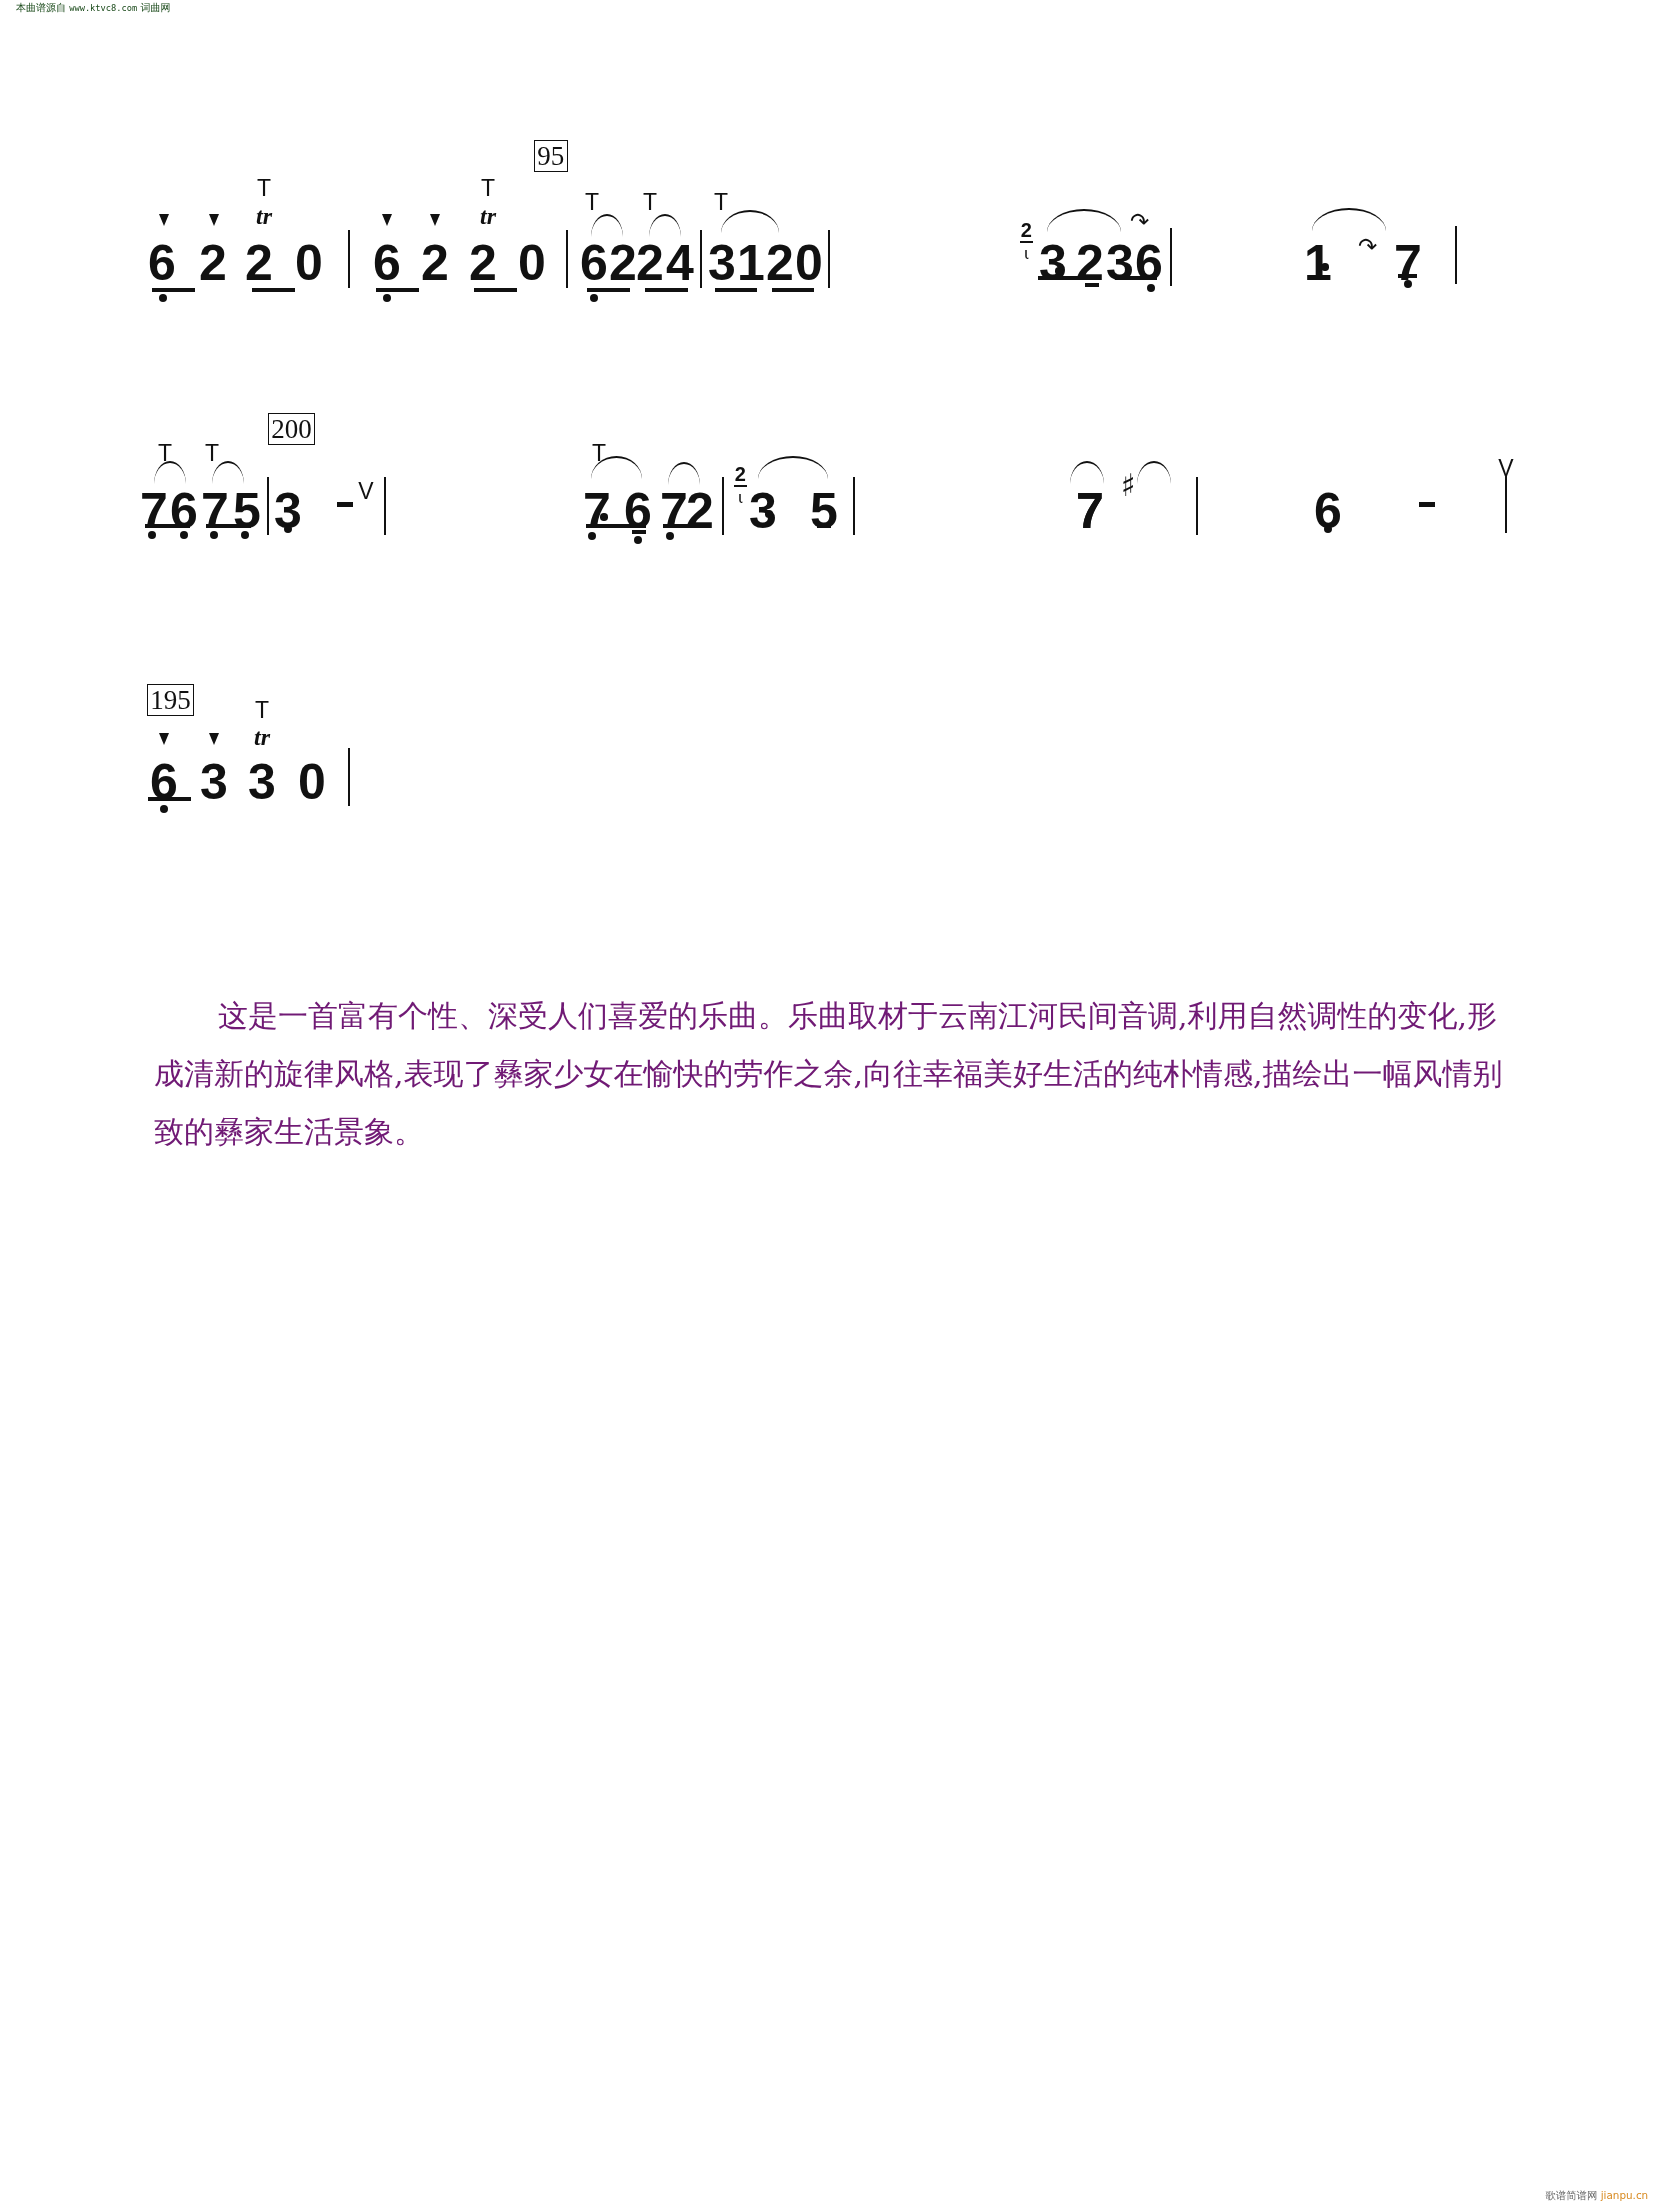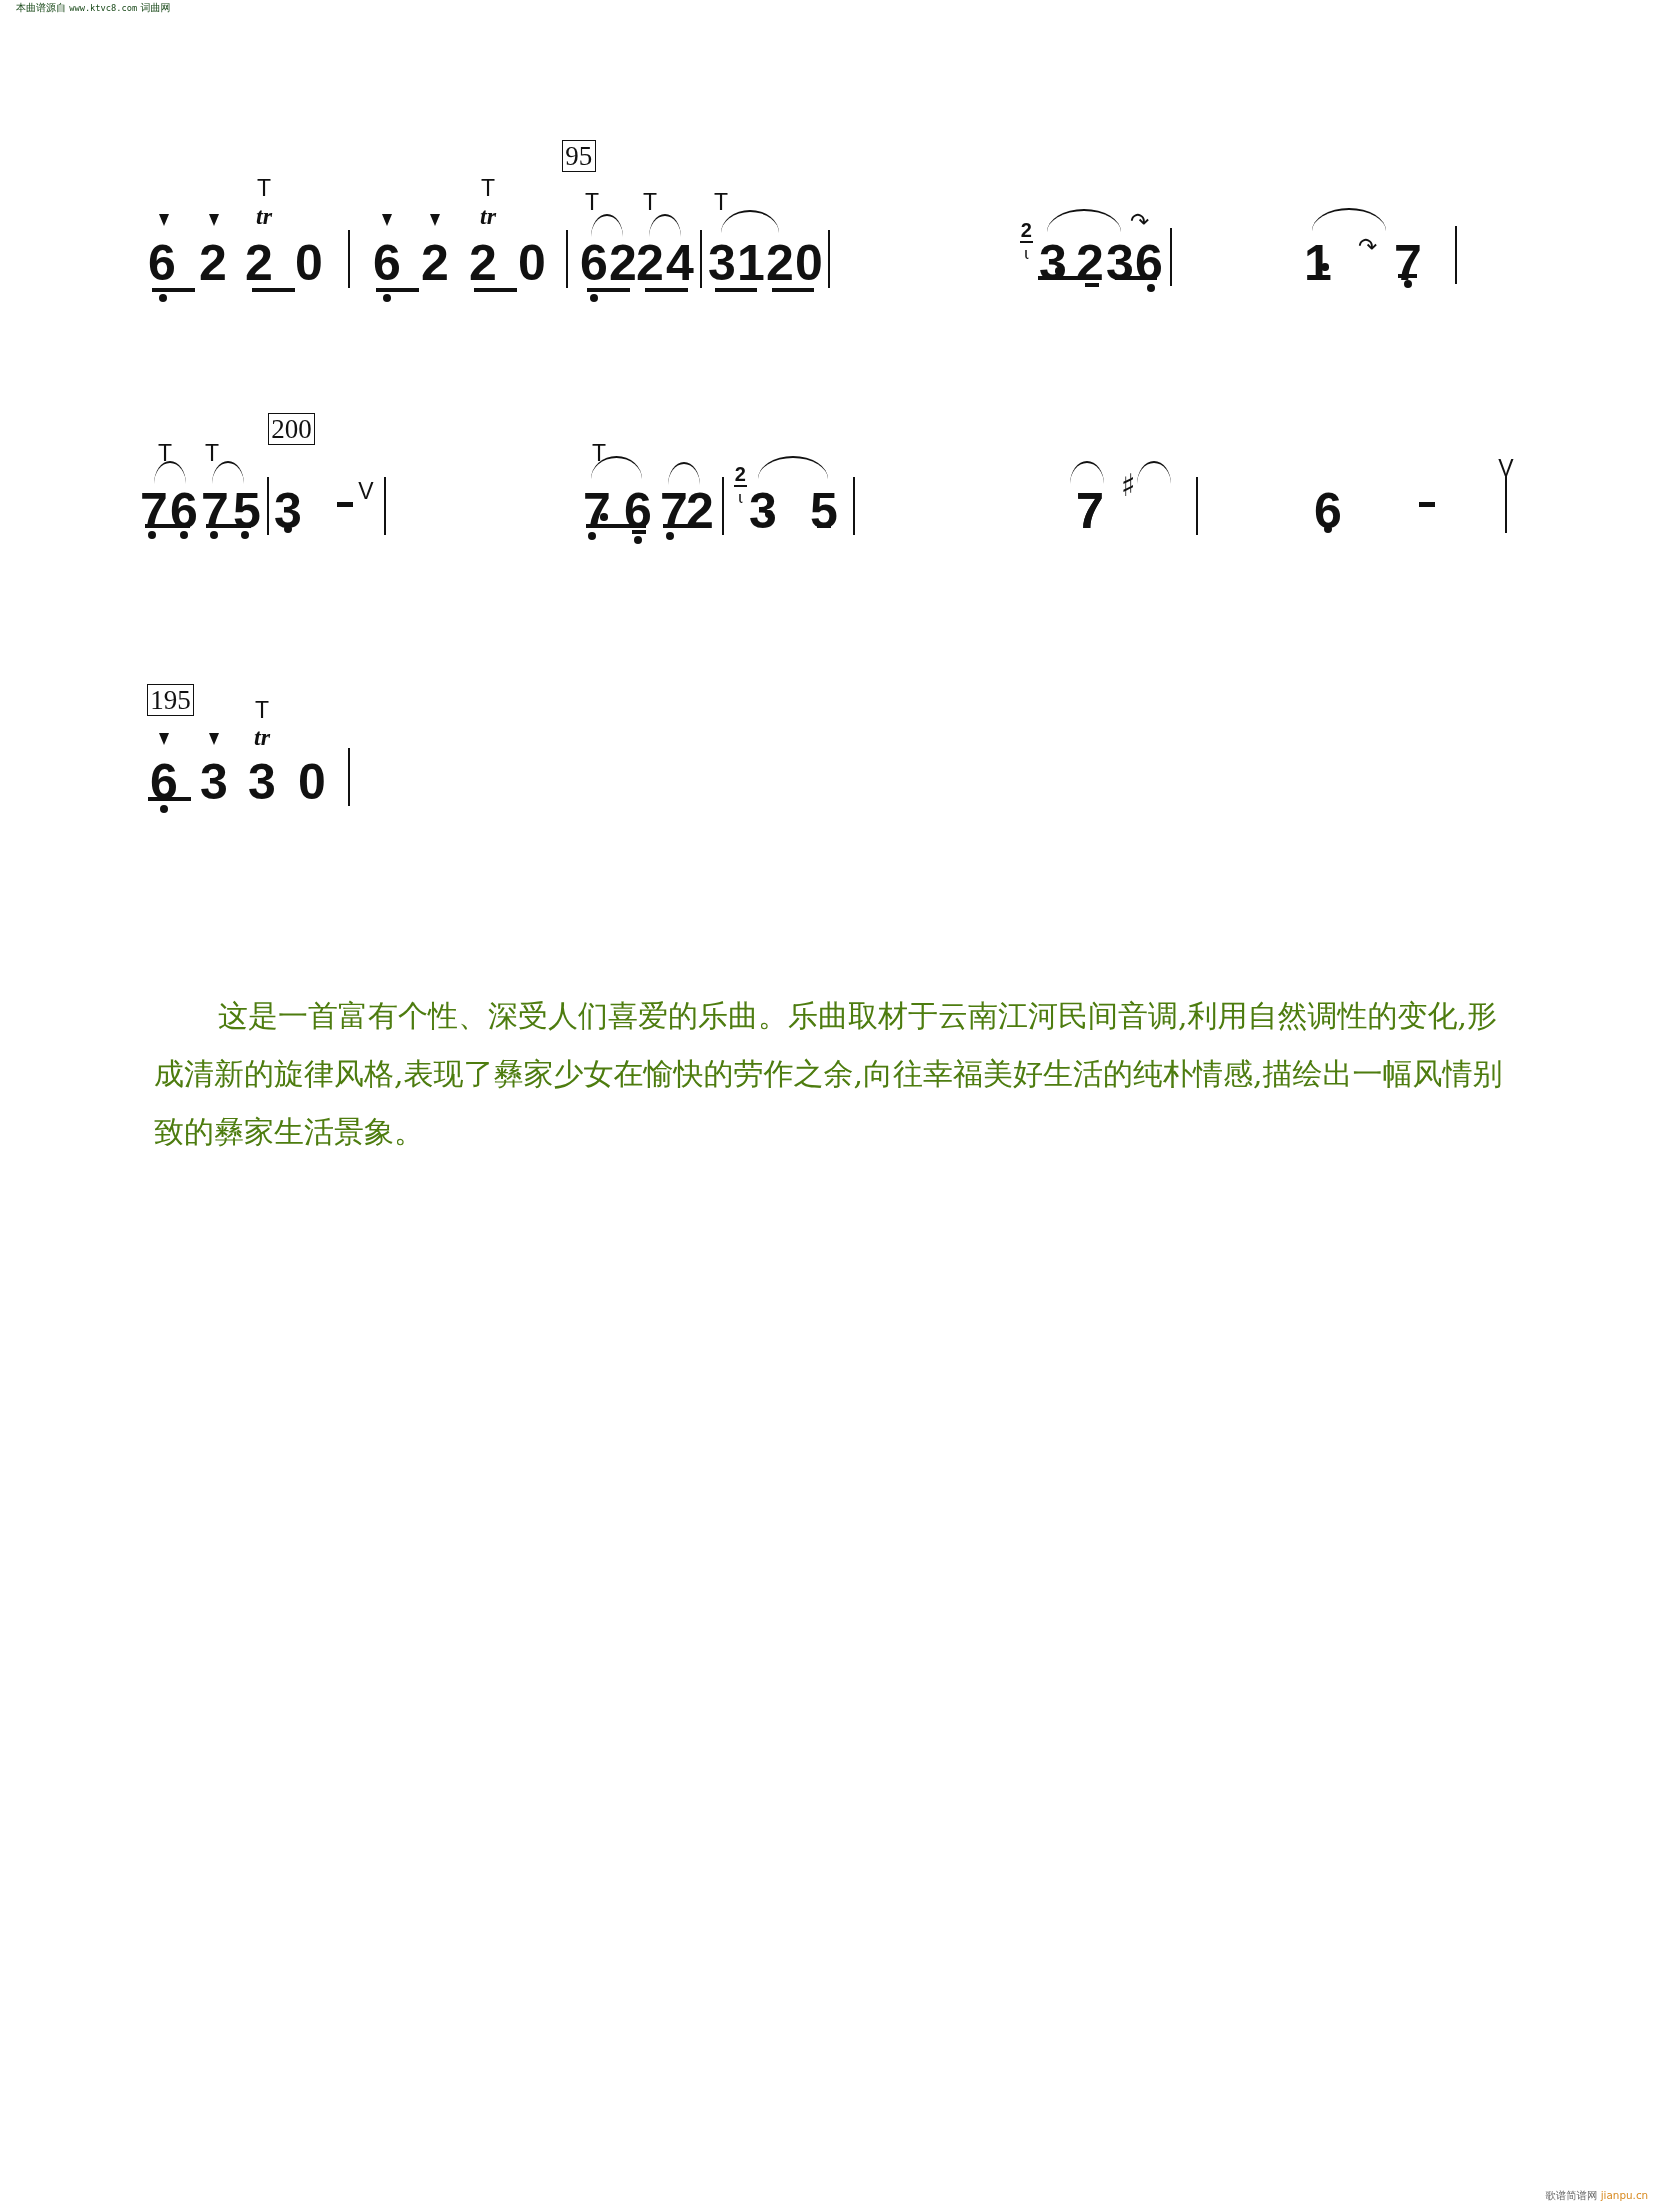--- a/index.html
+++ b/index.html
@@ -26,21 +26,21 @@
   .vmark { position:absolute; font-family:"Liberation Sans", sans-serif; font-size:23px; line-height:1; transform:translateX(-50%); }
   .rehearsal { position:absolute; border:1.7px solid #111; font-family:"Liberation Serif", serif; font-size:27px; line-height:1; padding:2.3px 2.3px 1.2px 2.3px; }
   .slur { position:absolute; border-top:2.9px solid #111; border-radius:50% 50% 0 0 / 100% 100% 0 0; height:23px; box-sizing:border-box; }
   .dash { position:absolute; width:16px; height:5.2px; background:#111; }
   .sharp { position:absolute; font-family:"DejaVu Sans", sans-serif; font-size:31px; font-weight:bold; line-height:1; }
   .fingering { position:absolute; font-family:"Liberation Sans", sans-serif; font-weight:bold; font-size:20px; line-height:1; text-align:center; }
   .fingering .ln { display:block; width:12.8px; height:2.3px; background:#111; margin:1.2px auto; }
   .fingering .hook { font-weight:normal; font-size:17.4px; display:block; }
   .turn { position:absolute; font-size:23px; line-height:1; font-family:"DejaVu Sans", sans-serif; }
 
-  .para { position:absolute; left:154px; width:1357px; font-family:"DejaVu Serif", serif; font-size:30px; line-height:58px; color:#4d7c0f; }
+  .para { position:absolute; left:154px; width:1357px; font-family:"DejaVu Serif", serif; font-size:30px; line-height:58px; color:#701a75; }
   .para p { margin:0; text-indent:64px; }
 </style>
 </head>
 <body>
 
 <div class="abs watermark-top">
   <span>本曲谱源自</span>
   <span class="url">www.ktvc8.com</span>
   <span>词曲网</span>
 </div>
@@ -71,21 +71,21 @@
   <div class="tr" style="left:488px;top:204px">tr</div>
   <div class="note" style="left:387px;top:238px">6</div>
   <div class="note" style="left:435px;top:238px">2</div>
   <div class="note" style="left:483px;top:238px">2</div>
   <div class="note" style="left:532px;top:238px">0</div>
   <div class="uline" style="left:376px;top:288px;width:43px"></div>
   <div class="uline" style="left:474px;top:288px;width:43px"></div>
   <div class="dot-low" style="left:387px;top:294px"></div>
   <div class="bar" style="left:566px;top:230px;height:58px"></div>
 
-  <div class="rehearsal" style="left:562px;top:140px">95</div>
+  <div class="rehearsal" style="left:534px;top:140px">95</div>
 
   <div class="tmark" style="left:592px;top:191px">T</div>
   <div class="slur" style="left:591px;top:214px;width:32px"></div>
   <div class="tmark" style="left:650px;top:191px">T</div>
   <div class="slur" style="left:649px;top:214px;width:32px"></div>
   <div class="note" style="left:594px;top:238px">6</div>
   <div class="note" style="left:623px;top:238px">2</div>
   <div class="note" style="left:650px;top:238px">2</div>
   <div class="note" style="left:680px;top:238px">4</div>
   <div class="uline" style="left:587px;top:288px;width:43px"></div>

